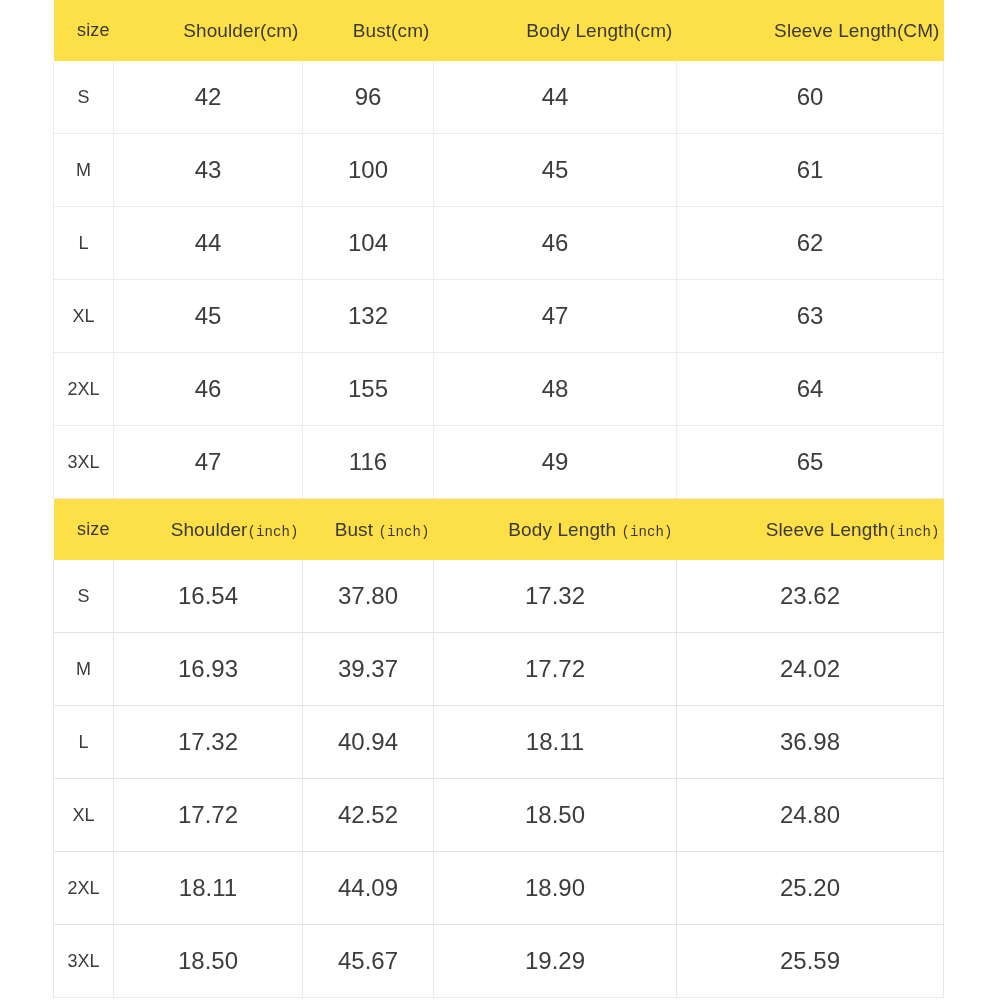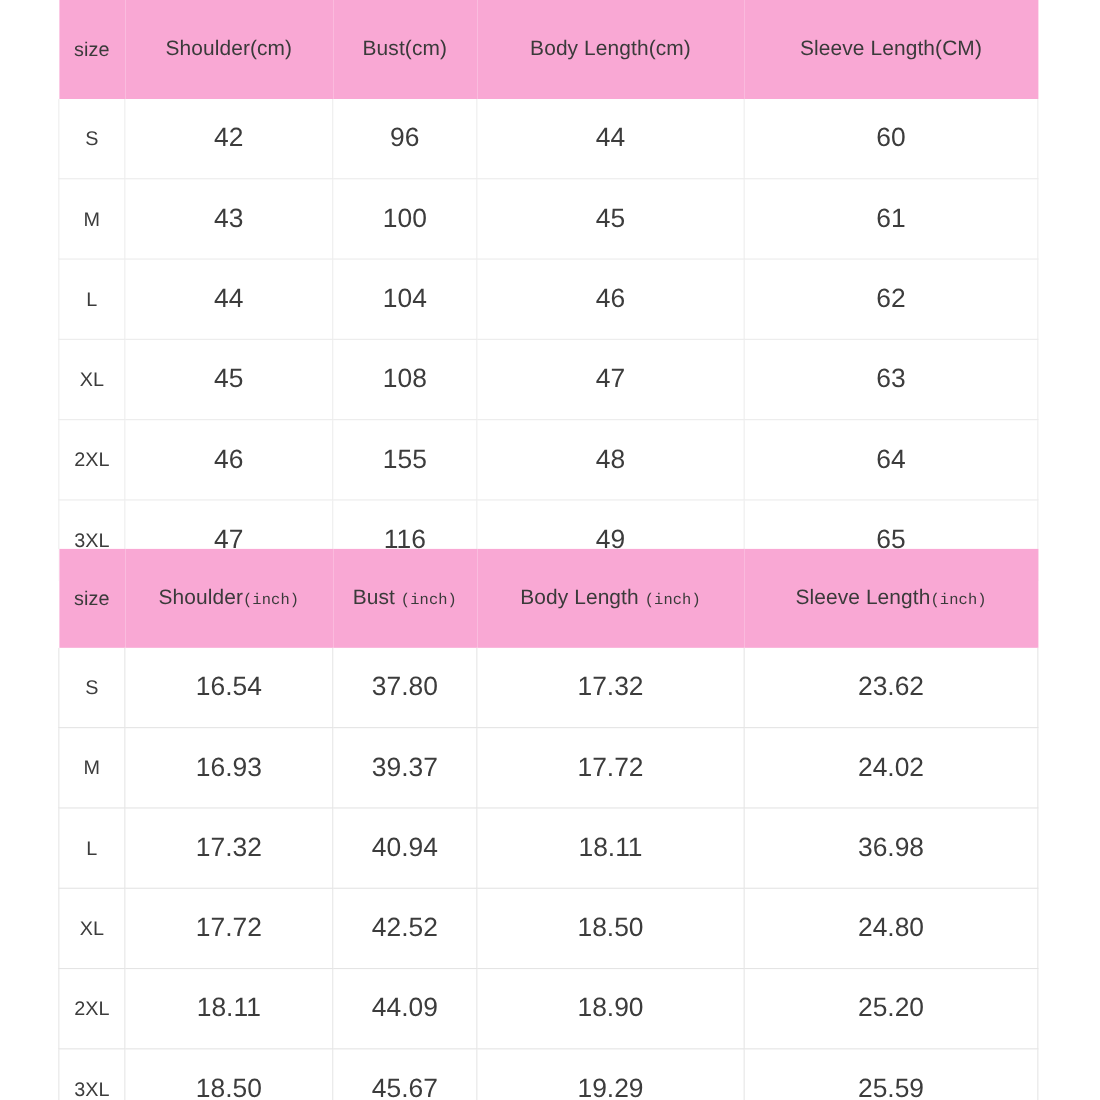--- a/index.html
+++ b/index.html
@@ -39,26 +39,26 @@
 
   
   col.c-size    { width: 60px;  }
   col.c-shoulder{ width: 189px; }
   col.c-bust    { width: 131px; }
   col.c-body    { width: 243px; }
   col.c-sleeve  { width: 267px; }
 
   
   .size-table thead th {
-    height: 90px;
-    background: #f9a8d4;
+    height: 61px;
+    background: #fde047;
     color: #3a3a3a;
     font-weight: 400;
     font-size: 19px;
-    text-align: center;
+    text-align: right;
     vertical-align: middle;
     padding: 0 4px;
     border: none;
     white-space: nowrap;
     letter-spacing: .1px;
   }
   .size-table thead th.col-size {
     font-size: 18px;
   }
   
@@ -138,21 +138,21 @@
       <tr>
         <td class="col-size">L</td>
         <td>44</td>
         <td>104</td>
         <td>46</td>
         <td>62</td>
       </tr>
       <tr>
         <td class="col-size">XL</td>
         <td>45</td>
-        <td>108</td>
+        <td>132</td>
         <td>47</td>
         <td>63</td>
       </tr>
       <tr>
         <td class="col-size">2XL</td>
         <td>46</td>
         <td>155</td>
         <td>48</td>
         <td>64</td>
       </tr>

